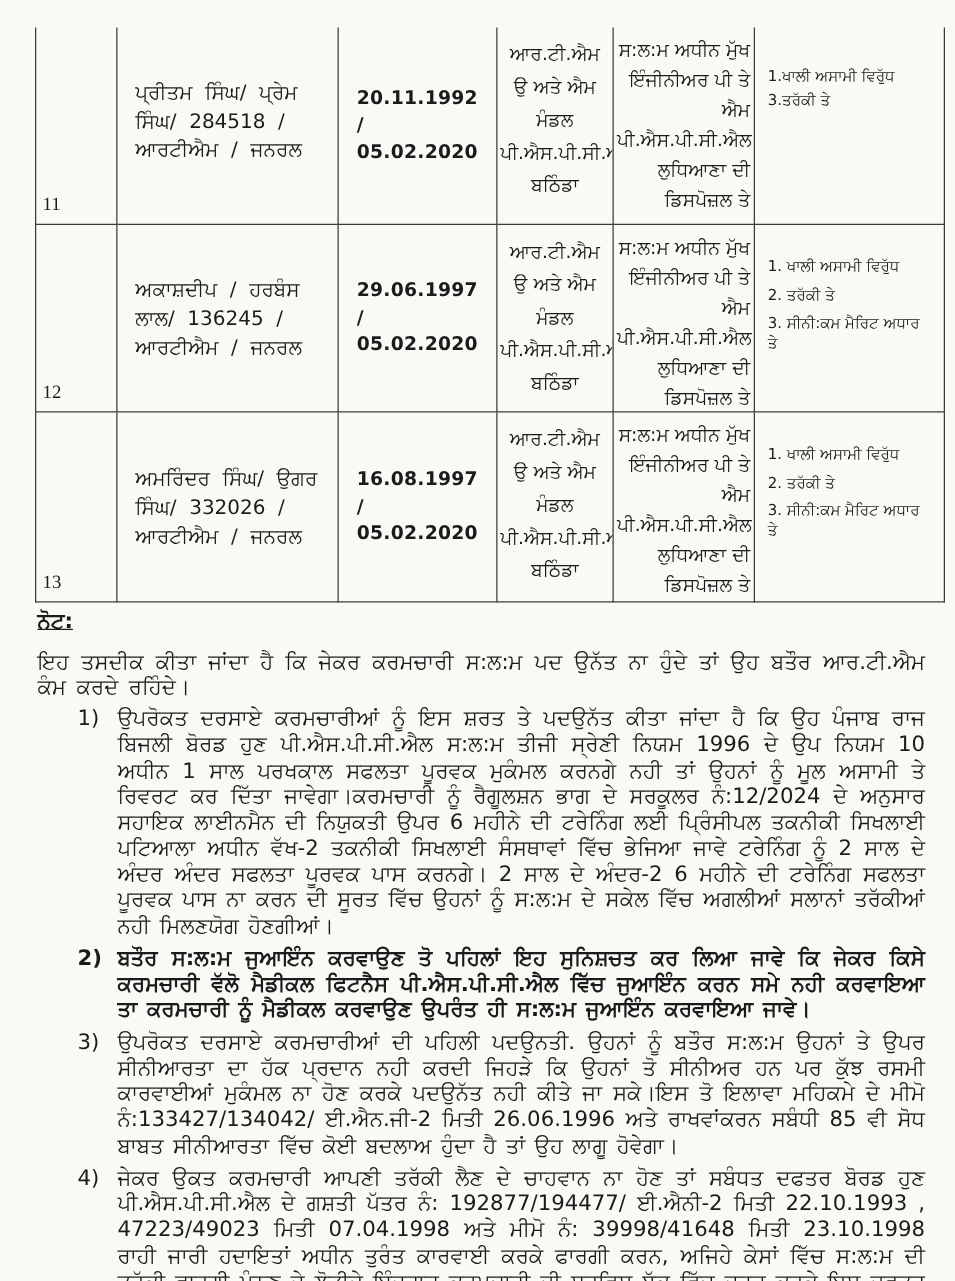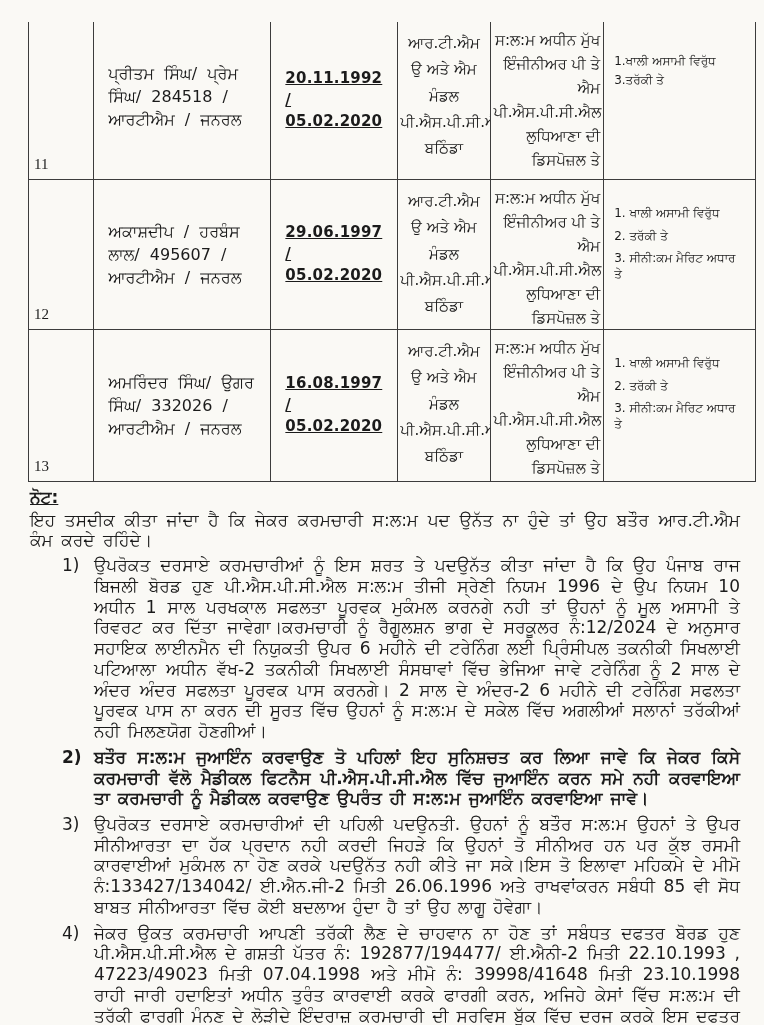--- a/index.html
+++ b/index.html
@@ -29,33 +29,33 @@
   .row-12 .t-cell { height: 150px; }
   .row-13 .t-cell { height: 152px; }
 
   .c-serial { width: 68px; display: flex; align-items: flex-end; padding: 0 0 3px 5px;
               font-family: "Liberation Serif", serif; font-size: 15px; }
   .c-name   { width: 182px; padding: 0 10px 0 14px; display: flex; flex-direction: column;
               justify-content: center; word-spacing: 5px; }
   .row-11 .c-name { justify-content: flex-start; padding-top: 40px; }
   .c-dates  { width: 130px; display: flex; align-items: center; justify-content: center;
               font-weight: 600; font-size: 15px; padding: 0 14px; text-align: left;
-              letter-spacing: 0.2px; text-decoration: underline; }
+              letter-spacing: 0.2px; }
   .c-office { width: 95px; text-align: center; padding: 8px 2px 0 2px; line-height: 1.75;
               font-size: 15px; }
   .c-disposal { width: 117px; text-align: right; padding: 6px 3px 0 3px; line-height: 1.6;
               font-size: 15px; }
   .c-basis  { width: 156px; padding: 26px 8px 0 10px; font-size: 12px; }
   .row-11 .c-basis { padding-top: 32px; }
   .c-basis span { display: block; margin-bottom: 7px; line-height: 1.3; }
   .row-11 .c-basis span { margin-bottom: 3px; }
 
   
   .notes { margin: 5px 24px 0 30px; font-size: 17px; line-height: 1.22; }
-  .notes-heading { font-weight: bold; text-decoration: underline; margin-bottom: 2px; }
+  .notes-heading { font-weight: bold; text-decoration: underline; margin-bottom: 12px; }
   .notes-intro { text-align: justify; word-spacing: 3px; margin-bottom: 4px; }
   .note-item { display: flex; margin-bottom: 5px; }
   .note-num { width: 30px; flex: 0 0 30px; text-align: left; padding-left: 32px;
               box-sizing: content-box; }
   .note-text { flex: 1; text-align: justify; word-spacing: 2px; padding-left: 2px; }
   .bold { font-weight: bold; }
 </style>
 </head>
 <body>
 
@@ -83,21 +83,21 @@
         <span>1.ਖਾਲੀ ਅਸਾਮੀ ਵਿਰੁੱਧ</span>
         <span>3.ਤਰੱਕੀ ਤੇ</span>
       </div>
     </div>
 
     <div class="t-row row-12">
       <div class="t-cell c-serial first">
         <span>12</span>
       </div>
       <div class="t-cell c-name">
-        <span>ਅਕਾਸ਼ਦੀਪ / ਹਰਬੰਸ ਲਾਲ/ 495607 / ਆਰਟੀਐਮ / ਜਨਰਲ</span>
+        <span>ਅਕਾਸ਼ਦੀਪ / ਹਰਬੰਸ ਲਾਲ/ 136245 / ਆਰਟੀਐਮ / ਜਨਰਲ</span>
       </div>
       <div class="t-cell c-dates">
         <span>29.06.1997 / 05.02.2020</span>
       </div>
       <div class="t-cell c-office">
         <span>ਆਰ.ਟੀ.ਐਮ ਉ ਅਤੇ ਐਮ ਮੰਡਲ ਪੀ.ਐਸ.ਪੀ.ਸੀ.ਐਲ ਬਠਿੰਡਾ</span>
       </div>
       <div class="t-cell c-disposal">
         <span>ਸ:ਲ:ਮ ਅਧੀਨ ਮੁੱਖ ਇੰਜੀਨੀਅਰ ਪੀ ਤੇ ਐਮ ਪੀ.ਐਸ.ਪੀ.ਸੀ.ਐਲ ਲੁਧਿਆਣਾ ਦੀ ਡਿਸਪੋਜ਼ਲ ਤੇ</span>
       </div>

